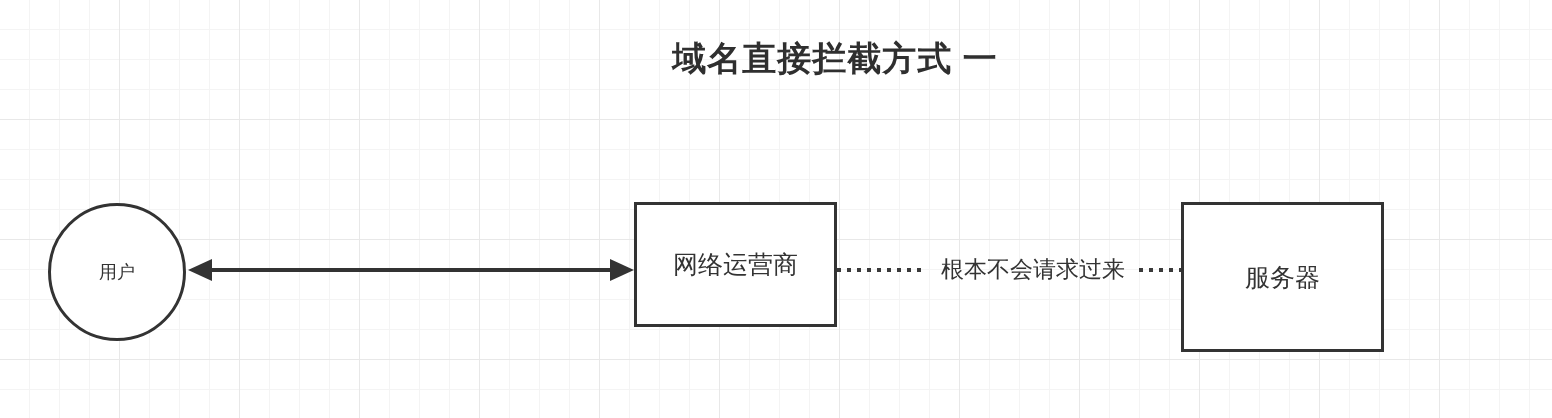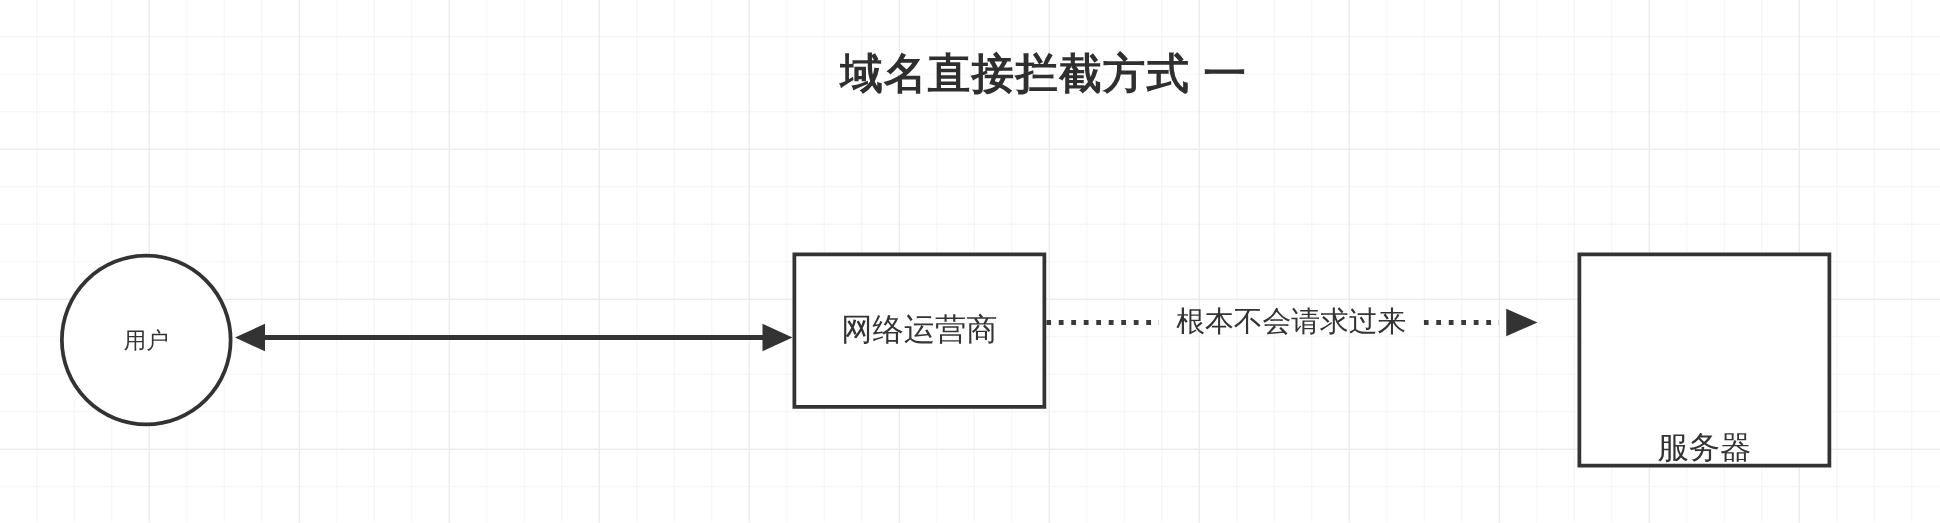--- a/index.html
+++ b/index.html
@@ -62,25 +62,24 @@
     align-items: center;
     justify-content: center;
   }
   #node-isp {
     left: 634px;
     top: 202px;
     width: 203px;
     height: 125px;
   }
   #node-server {
-    left: 1262px;
+    left: 1181px;
     top: 202px;
     width: 203px;
-    height: 172px;
-    align-items: flex-end;
+    height: 150px;
   }
   .node-label {
     font-size: 25px;
     color: #333333;
     line-height: 1;
     white-space: nowrap;
   }
   .node-label-user {
     font-size: 18px;
     text-align: center;
@@ -120,21 +119,21 @@
     height: 0;
     border-top: 11px solid transparent;
     border-bottom: 11px solid transparent;
     border-left: 24px solid #333333;
     margin-top: -5px;
   }
   
   #edge-isp-server {
     position: absolute;
     left: 837px;
-    top: 246px;
+    top: 258px;
     width: 392px;
     height: 24px;
   }
   #edge-isp-server .dots-a,
   #edge-isp-server .dots-b {
     position: absolute;
     top: 10px;
     height: 4px;
     background-image: linear-gradient(to right, #3a3a3a 0 4px, transparent 4px 10px);
     background-size: 10px 4px;

